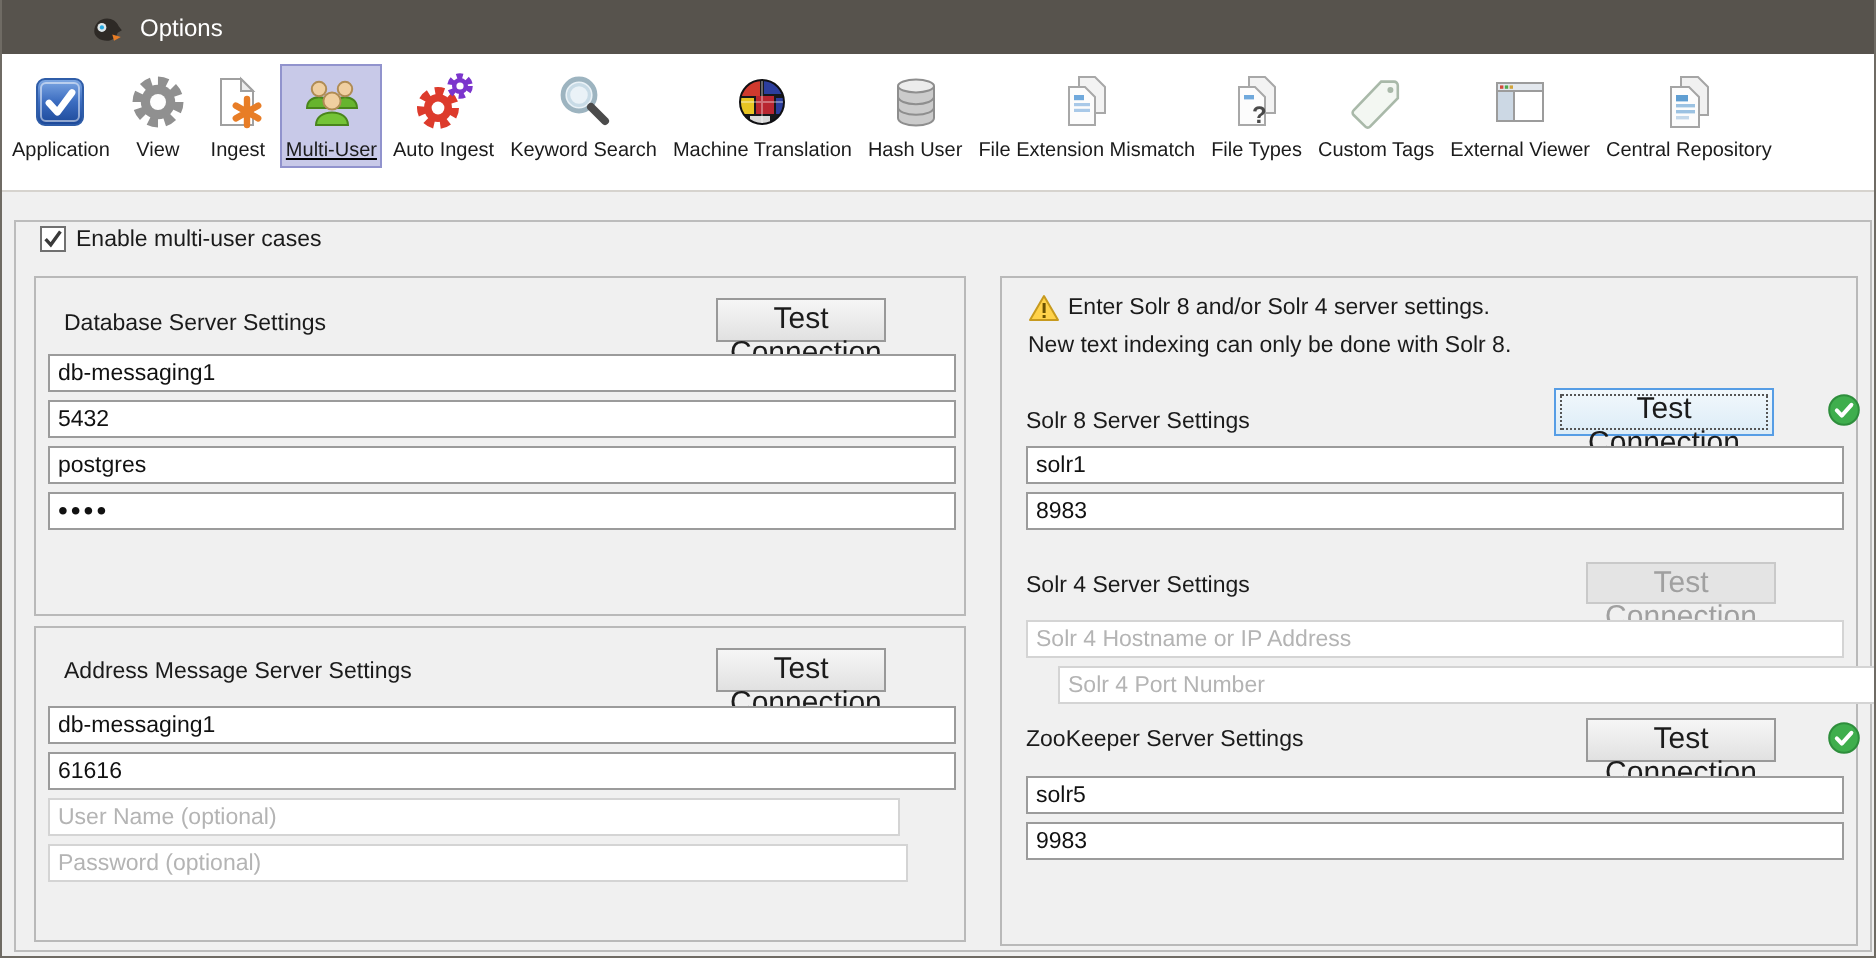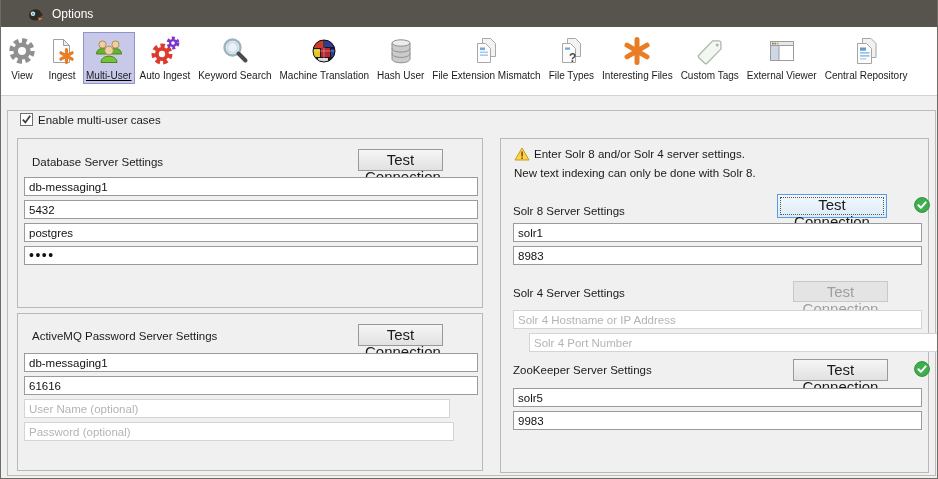--- a/index.html
+++ b/index.html
@@ -1,21 +1,21 @@
 <!DOCTYPE html>
 <html><head>
 <meta charset="utf-8">
 <style>
   html,body{margin:0;padding:0;background:#d9d9d9;font-family:"Liberation Sans",sans-serif;}
   .window{position:relative;width:938px;height:479px;background:#f0f0f0;overflow:hidden;}
   .window::after{content:"";position:absolute;inset:0;border:1px solid #6f6b64;border-top:none;pointer-events:none;}
 
   
   .titlebar{position:absolute;left:0;top:0;width:100%;height:27px;background:#57534d;
-    display:flex;align-items:center;gap:8px;padding-left:27px;box-sizing:border-box;}
+    display:flex;align-items:center;gap:8px;padding-left:45px;box-sizing:border-box;}
   .title-text{color:#ffffff;font-size:12px;}
 
   
   .toolbar{position:absolute;left:0;top:27px;width:100%;height:69px;background:#ffffff;
     border-bottom:1px solid #d6d3ce;box-sizing:border-box;display:flex;align-items:flex-start;
     gap:2px;padding:5px 0 0 3px;overflow:hidden;white-space:nowrap;}
   .titem{flex:0 0 auto;display:flex;flex-direction:column;align-items:center;gap:3px;
     padding:2px 2px;border:1px solid transparent;}
   .titem.selected{background:#c8c9e8;border-color:#9193cd;text-decoration:underline;}
   .ticon{width:32px;height:32px;display:block;}
@@ -55,20 +55,37 @@
           <circle cx="5.6" cy="8.2" r="2.1" fill="#dfe7ea"></circle>
           <circle cx="5.6" cy="8.2" r="1" fill="#27aae1"></circle>
           <path d="M10.5,11.5l4,1.2-3.2,1.8z" fill="#e87d26"></path>
         </svg>
     </span>
     <span class="title-text">Options</span>
   </div>
 
   <div class="toolbar">
 
+    <div class="titem">
+      <span class="ticon">
+        <svg width="32" height="32" viewBox="0 0 32 32">
+            <defs>
+              <linearGradient id="g-app" x1="0" x2="0" y1="0" y2="1">
+                <stop offset="0" stop-color="#7fa9e4"></stop>
+                <stop offset="0.5" stop-color="#3b6cc0"></stop>
+                <stop offset="1" stop-color="#1c4898"></stop>
+              </linearGradient>
+            </defs>
+            <rect x="4.5" y="4.5" width="23" height="23" rx="4" fill="url(#g-app)" stroke="#2f5da8"></rect>
+            <rect x="6.5" y="6.5" width="19" height="19" rx="2.5" fill="none" stroke="#fff" stroke-opacity="0.5"></rect>
+            <path d="M10.5,16.5l4.2,4.6 7.3,-9.8" fill="none" stroke="#fff" stroke-width="3.4" stroke-linecap="round" stroke-linejoin="round"></path>
+          </svg>
+      </span>
+      <span class="tlabel">Application</span>
+    </div>
 
     <div class="titem">
       <span class="ticon">
         <svg width="32" height="32" viewBox="0 0 32 32">
             <circle cx="16" cy="16" r="10" fill="none" stroke="#909090" stroke-width="5.5" stroke-dasharray="4.6 3.2"></circle>
             <circle cx="16" cy="16" r="8.6" fill="#909090"></circle>
             <circle cx="16" cy="16" r="4" fill="#fdfdfd"></circle>
           </svg>
       </span>
       <span class="tlabel">View</span>
@@ -179,30 +196,20 @@
         <svg width="32" height="32" viewBox="0 0 32 32">
             <path d="M12.5,3.5h8l5,5v13h-13z" fill="#f3f3f3" stroke="#a8a8a8"></path>
             <path d="M7.5,8.5h8l5,5v14h-13z" fill="#fcfcfc" stroke="#a8a8a8"></path>
             <rect x="10" y="12.5" width="5" height="2.2" fill="#70a9dc"></rect>
             <text x="14" y="26.5" font-family="Liberation Sans, sans-serif" font-size="12" font-weight="bold" fill="#4a4a4a">?</text>
           </svg>
       </span>
       <span class="tlabel">File Types</span>
     </div>
 
-    <div class="titem">
-      <span class="ticon">
-        <svg width="32" height="32" viewBox="0 0 32 32">
-            <g stroke="#e87d26" stroke-width="5" stroke-linecap="round">
-              <path d="M16,4.5v23M6,10.2l20,11.6M26,10.2l-20,11.6"></path>
-            </g>
-          </svg>
-      </span>
-      <span class="tlabel">Interesting Files</span>
-    </div>
 
     <div class="titem">
       <span class="ticon">
         <svg width="32" height="32" viewBox="0 0 32 32">
             <path d="M4.8,20.2L18.6,5.8h6.4a1.9,1.9 0 0 1 1.9,1.9v6.4L13,28.3a1.6,1.6 0 0 1 -2.3,0l-5.9,-5.8a1.6,1.6 0 0 1 0,-2.3z" fill="#f3f7f2" stroke="#a9b9a9" stroke-width="1.3"></path>
             <circle cx="23.2" cy="10" r="1.5" fill="#a9b9a9"></circle>
           </svg>
       </span>
       <span class="tlabel">Custom Tags</span>
     </div>
@@ -250,21 +257,21 @@
 
   <div class="gbox" style="left:17px;top:138px;width:466px;height:170px;"></div>
   <span class="gtitle" style="left:32px;top:156px;">Database Server Settings</span>
   <button class="btn" style="left:358px;top:149px;width:85px;height:22px;">Test Connection</button>
   <input class="inp" type="text" style="left: 24px; top: 177px; width: 454px; height: 19px;" value="db-messaging1">
   <input class="inp" type="text" style="left: 24px; top: 200px; width: 454px; height: 19px;" value="5432">
   <input class="inp" type="text" style="left: 24px; top: 223px; width: 454px; height: 19px;" value="postgres">
   <input class="inp pwd" type="text" style="left: 24px; top: 246px; width: 454px; height: 19px;" value="••••">
 
   <div class="gbox" style="left:17px;top:313px;width:466px;height:158px;"></div>
-  <span class="gtitle" style="left:32px;top:330px;">ActiveMQ Password Server Settings</span>
+  <span class="gtitle" style="left:32px;top:330px;">Address Message Server Settings</span>
   <button class="btn" style="left:358px;top:324px;width:85px;height:22px;">Test Connection</button>
   <input class="inp" type="text" style="left: 24px; top: 353px; width: 454px; height: 19px;" value="db-messaging1">
   <input class="inp" type="text" style="left: 24px; top: 376px; width: 454px; height: 19px;" value="61616">
   <input class="inp ph" type="text" style="left: 24px; top: 399px; width: 426px; height: 19px;" placeholder="User Name (optional)">
   <input class="inp ph" type="text" style="left: 24px; top: 422px; width: 430px; height: 19px;" placeholder="Password (optional)">
 
   <div class="gbox" style="left:500px;top:138px;width:429px;height:335px;"></div>
 
   <span class="abs" style="left:514px;top:147px;">
     <svg width="16" height="14" viewBox="0 0 16 14">

